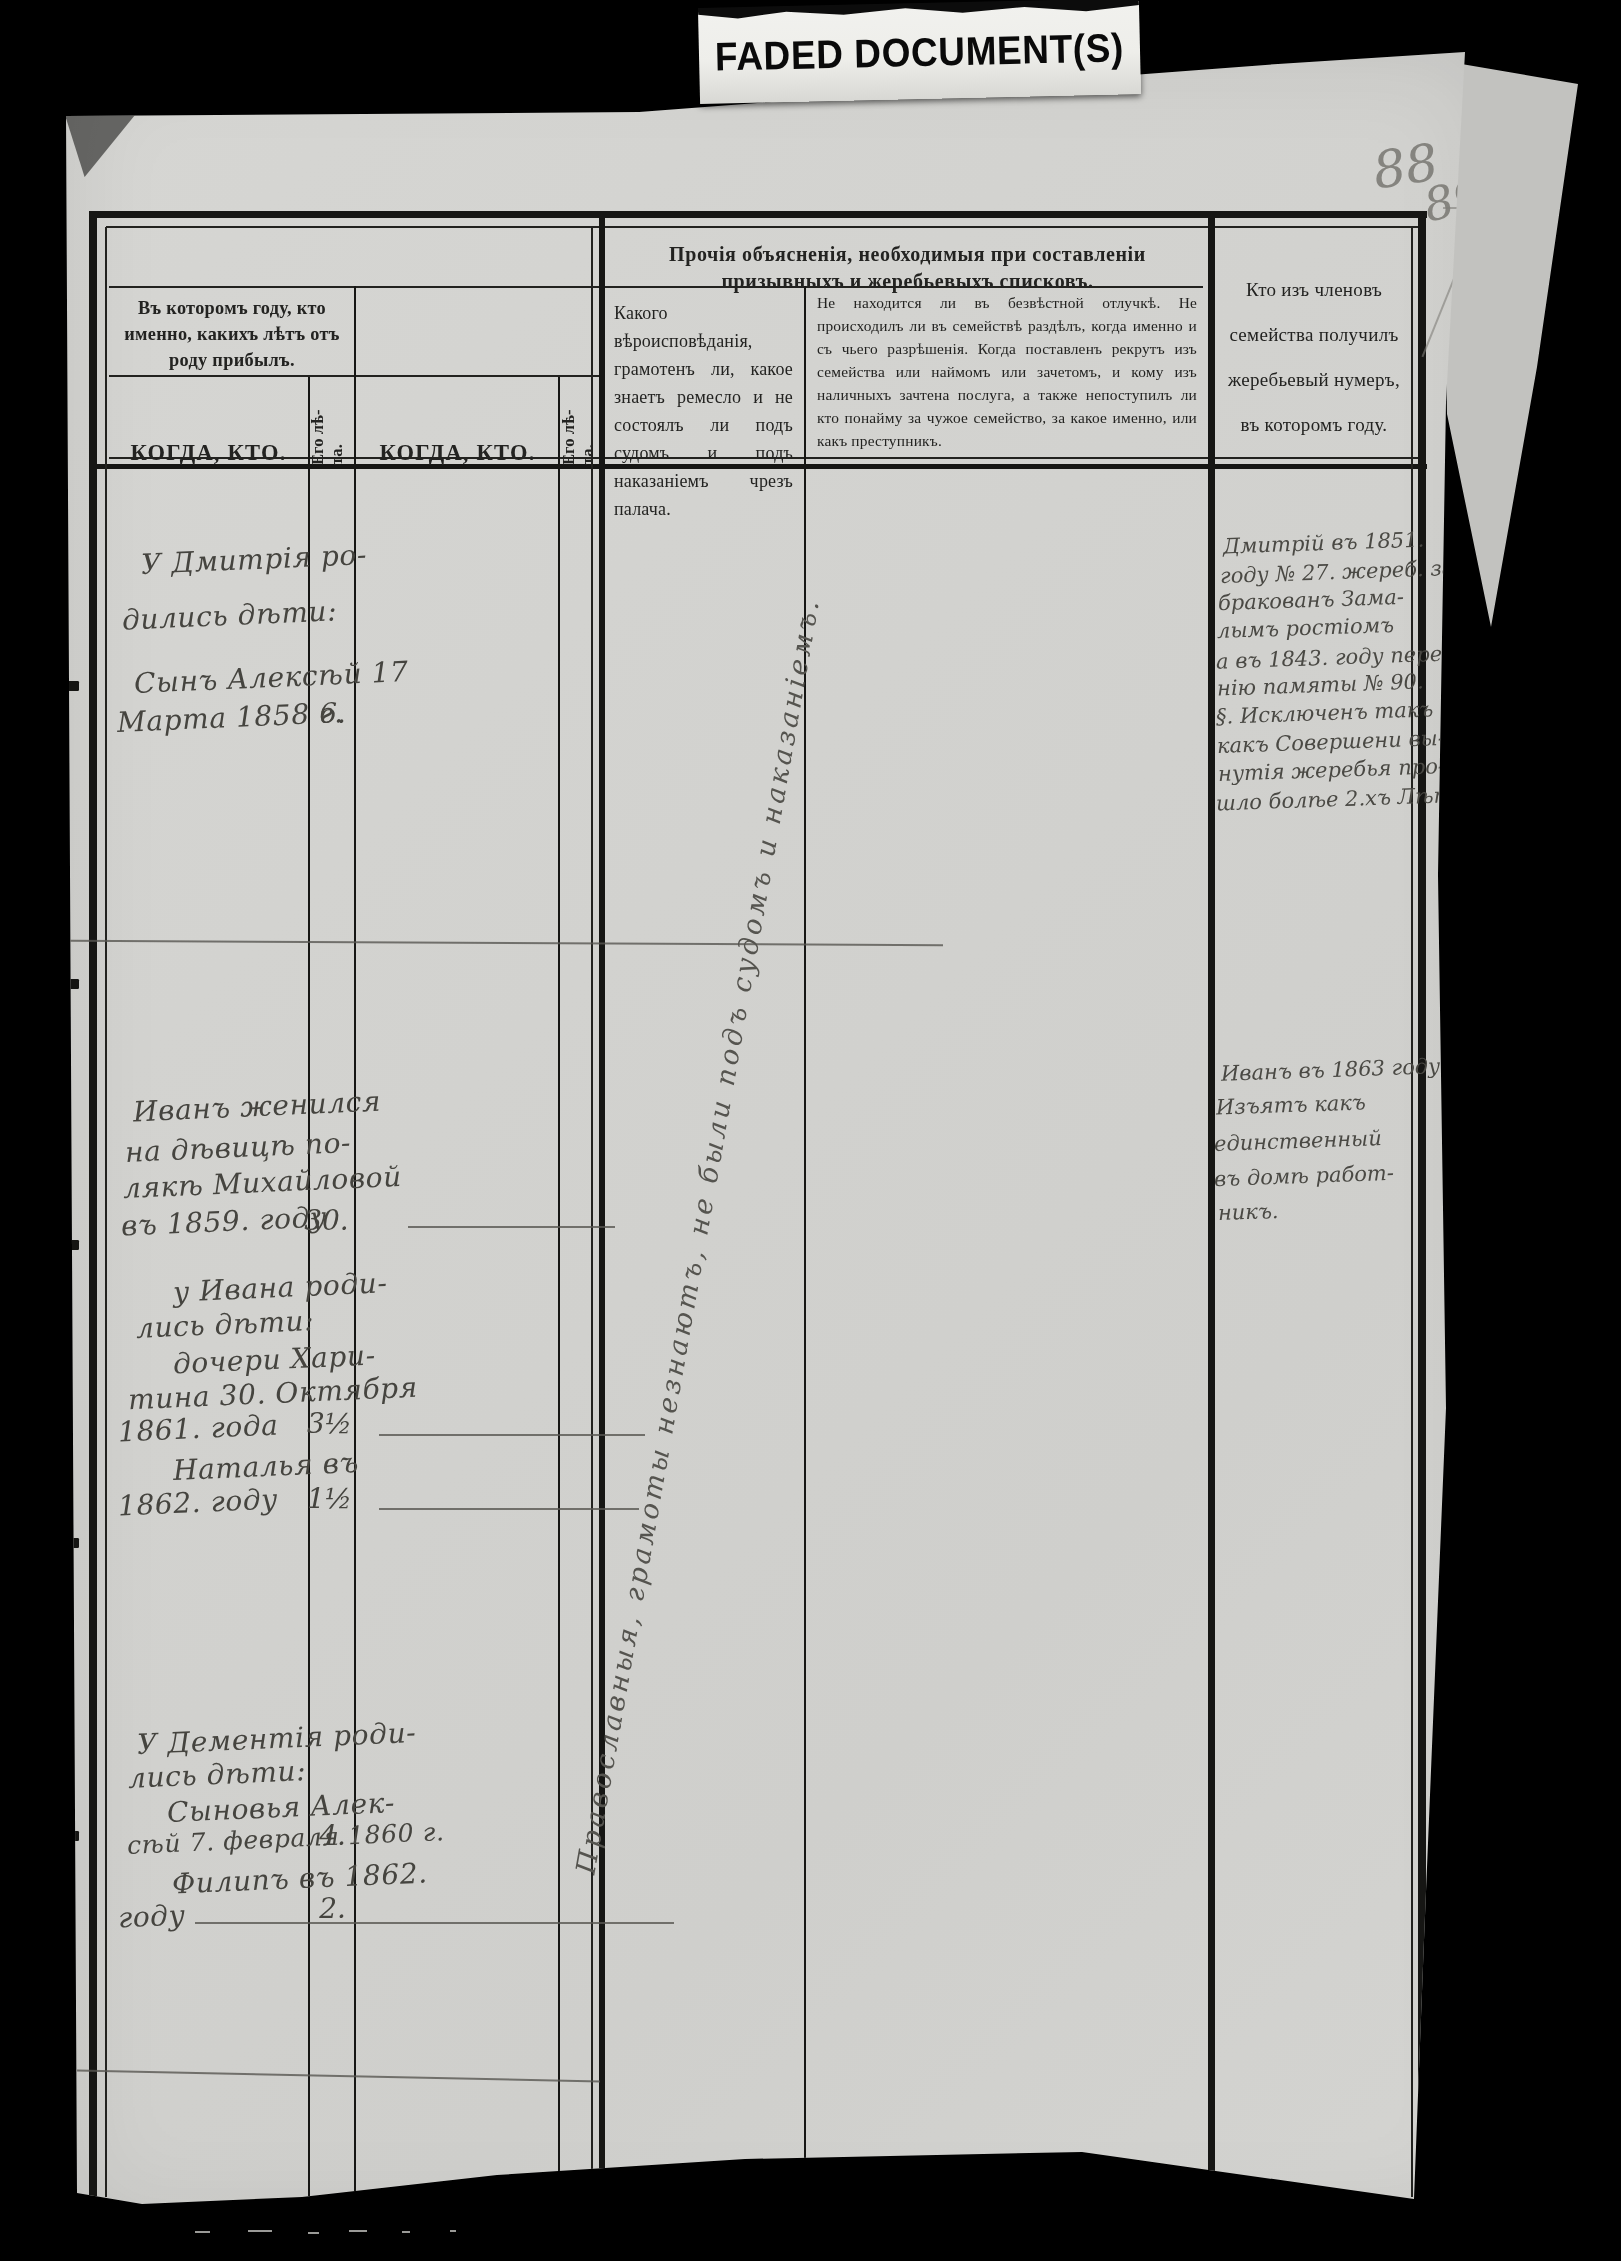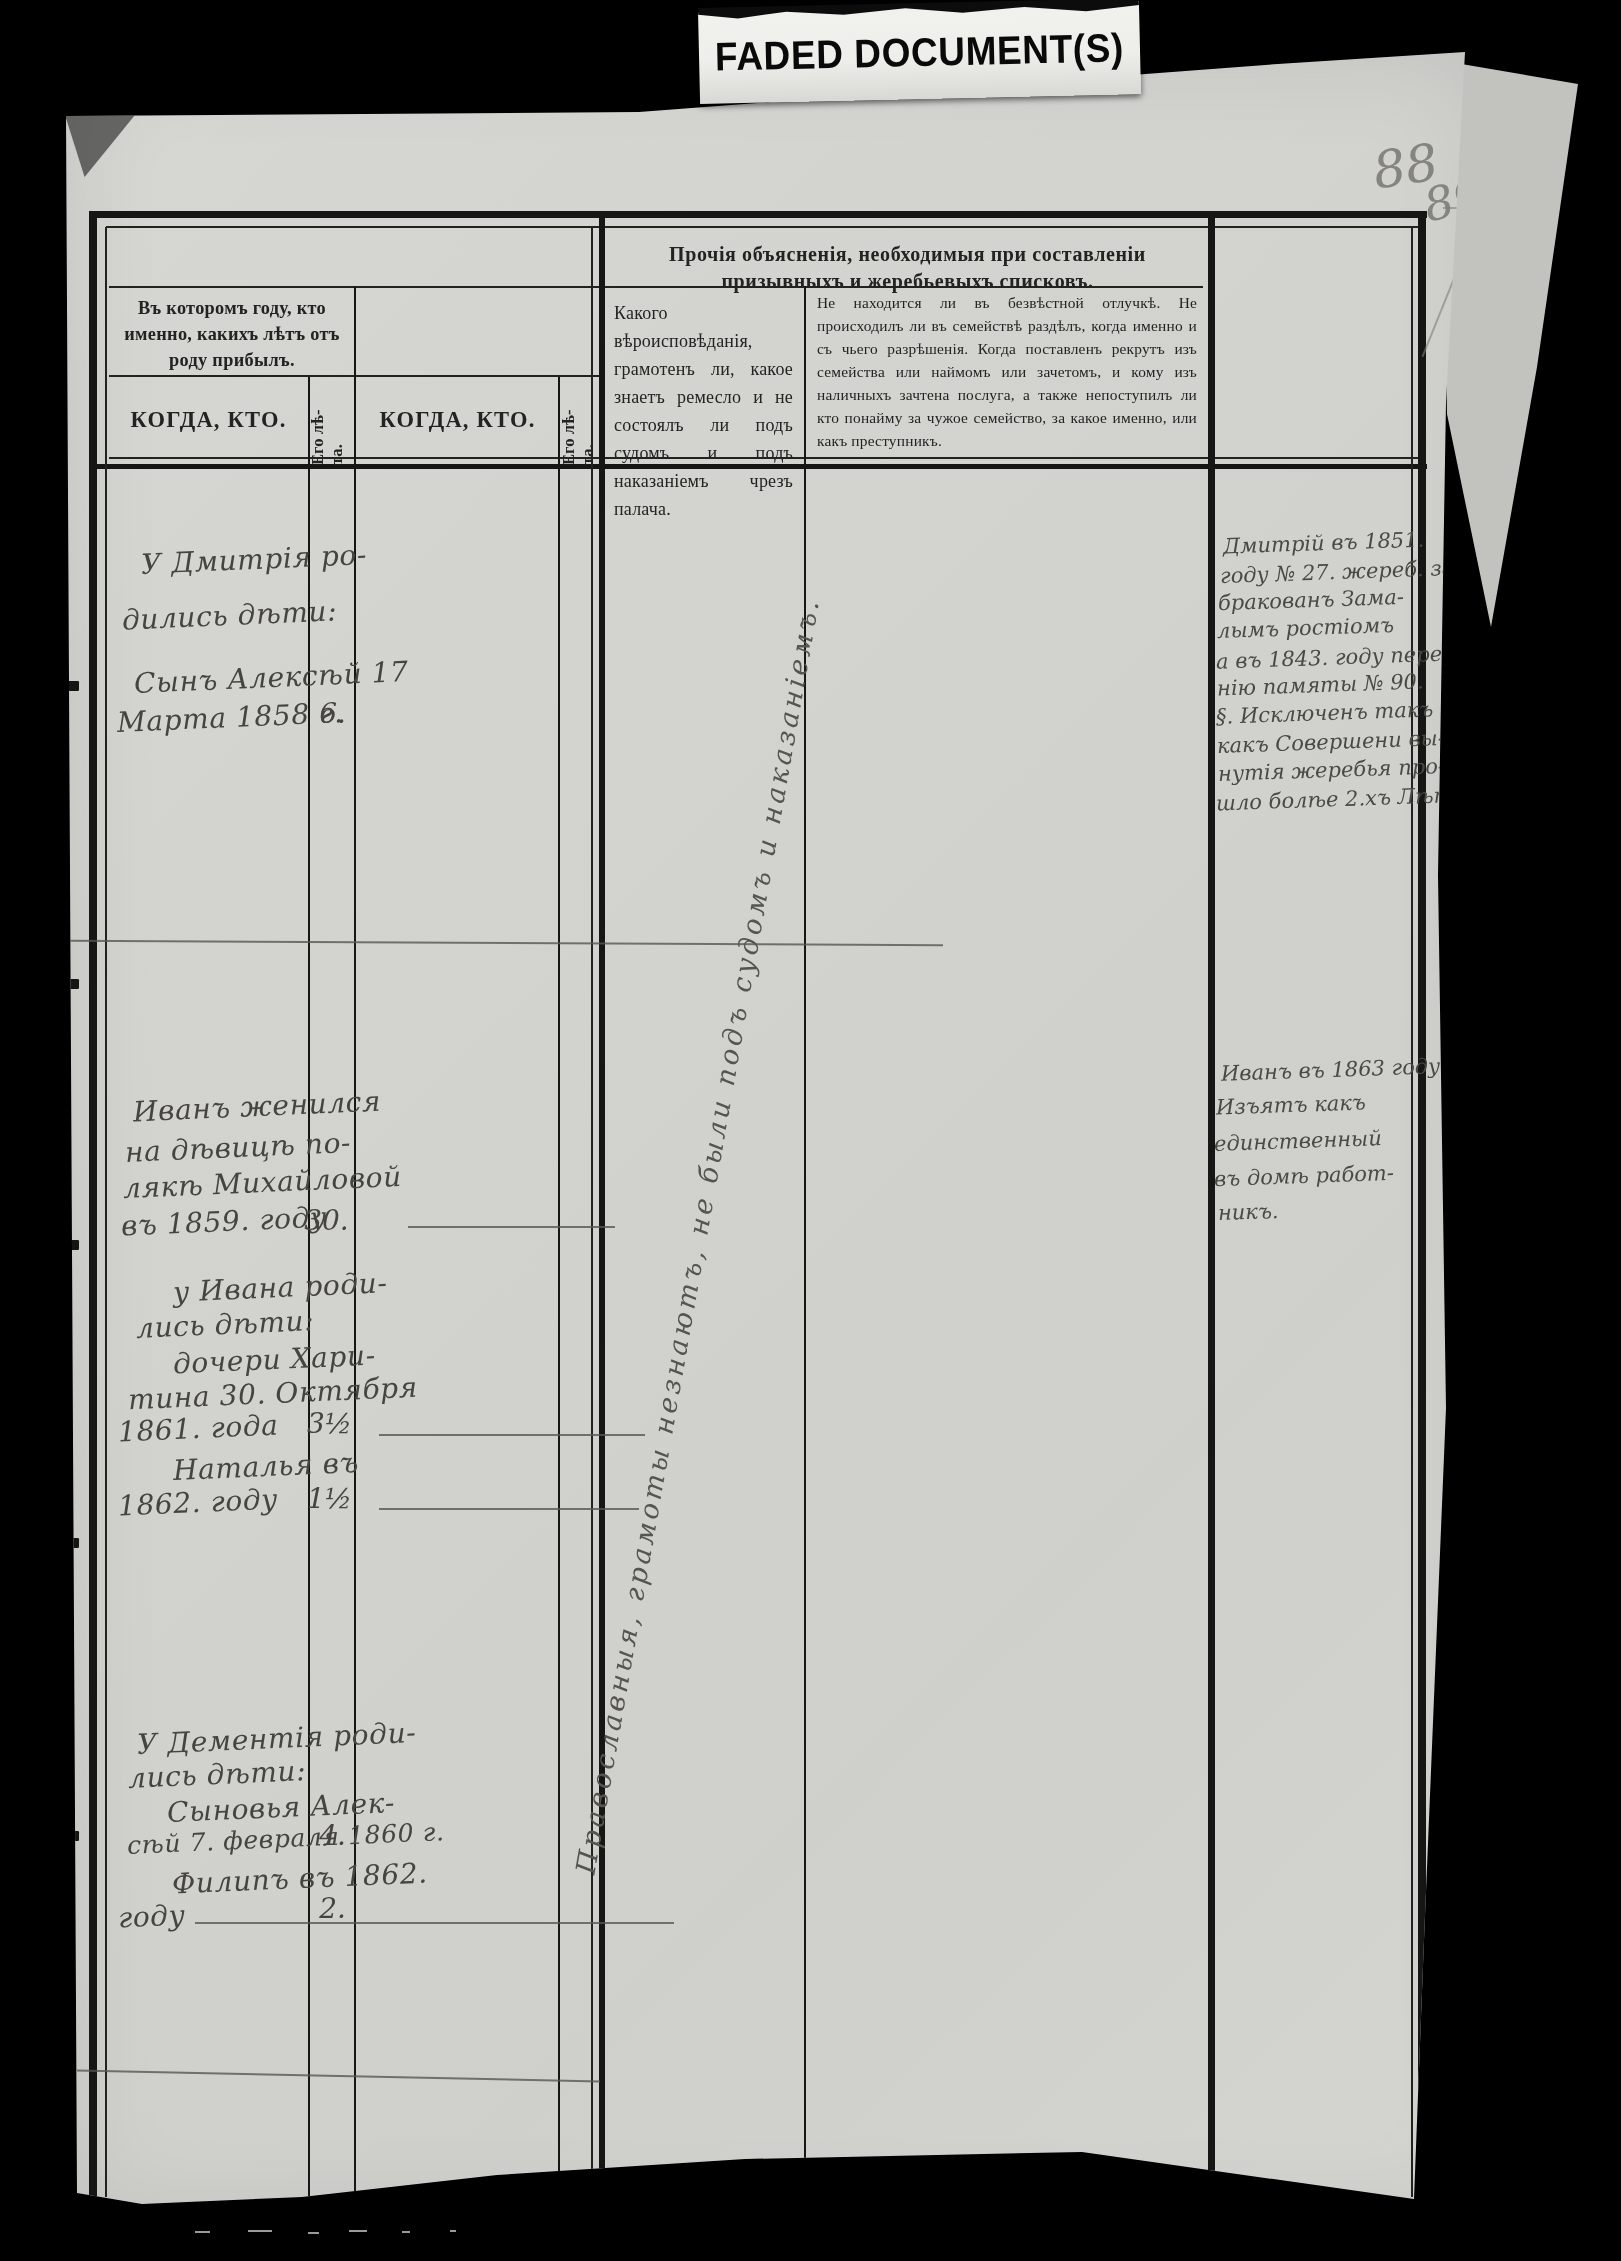--- a/index.html
+++ b/index.html
@@ -30,21 +30,21 @@
   .fold{position:absolute;background:#2a2a28;opacity:.65;}
   .tick{position:absolute;width:15.4px;height:9.5px;background:#151513;border-radius:1.2px;}
   .line{position:absolute;background:#161614;}
   .line.thin{background:#22221f;}
   .pencil-line{position:absolute;background:#7e7d78;opacity:.6;}
   .ink-rule{position:absolute;background:#575651;opacity:.8;}
   
   .print{position:absolute;color:#232321;}
   .g-title{font-weight:700;font-size:20px;line-height:27px;text-align:center;letter-spacing:0.6px;}
   .sub-head{font-weight:700;font-size:18.3px;line-height:26px;text-align:center;letter-spacing:0.3px;}
-  .when-who{font-weight:700;font-size:22.5px;letter-spacing:1.2px;text-align:center;}
+  .when-who{font-weight:700;font-size:22.5px;letter-spacing:1.2px;text-align:center;margin-top:33px;}
   .para{font-weight:400;text-align:justify;letter-spacing:0.2px;}
   .faith-para{font-size:18px;line-height:28px;}
   .absence-para{font-size:15.4px;line-height:23px;}
   .lot-para{font-weight:400;font-size:19px;line-height:45px;text-align:center;letter-spacing:0.3px;}
   .age-head{
     position:absolute;width:89px;height:47px;
     transform:rotate(-90deg);
     font-weight:700;font-size:16.6px;line-height:19px;color:#232321;
     text-align:left;
   }
@@ -153,20 +153,21 @@
     <span>та.</span>
   </div>
   <div class="age-head" style="left:538px;top:397px;">
     <span>Его лѣ-</span><br>
     <span>та.</span>
   </div>
 
   <div class="print para faith-para" style="left:614px;top:299px;width:179px;">Какого вѣроисповѣданія, грамотенъ ли, какое знаетъ ремесло и не состоялъ ли подъ судомъ и подъ наказаніемъ чрезъ палача.</div>
   <div class="print g-title" style="left:619px;top:241px;width:577px;">Прочія объясненія, необходимыя при составленіи призывныхъ и жеребьевыхъ списковъ.</div>
   <div class="print para absence-para" style="left:817px;top:291px;width:380px;">Не находится ли въ безвѣстной отлучкѣ. Не происходилъ ли въ семействѣ раздѣлъ, когда именно и съ чьего разрѣшенія. Когда поставленъ рекрутъ изъ семейства или наймомъ или зачетомъ, и кому изъ наличныхъ зачтена послуга, а также непоступилъ ли кто понайму за чужое семейство, за какое именно, или какъ преступникъ.</div>
+  <div class="print lot-para" style="left:1220px;top:267px;width:188px;">Кто изъ членовъ семейства получилъ жеребьевый нумеръ, въ которомъ году.</div>
 
   <div class="hw" style="left:141px;top:543px;">У Дмитрія ро-</div>
   <div class="hw" style="left:122px;top:599px;">дились дѣти:</div>
   <div class="hw" style="left:134px;top:661px;">Сынъ Алексѣй 17</div>
   <div class="hw" style="left:117px;top:701px;">Марта 1858 г.</div>
   <div class="hw-age" style="left:309px;top:697px;">6.</div>
 
   <div class="hw" style="left:133px;top:1090px;">Иванъ женился</div>
   <div class="hw" style="left:125px;top:1131px;">на дѣвицѣ по-</div>
   <div class="hw" style="left:123px;top:1166px;">лякѣ Михайловой</div>

